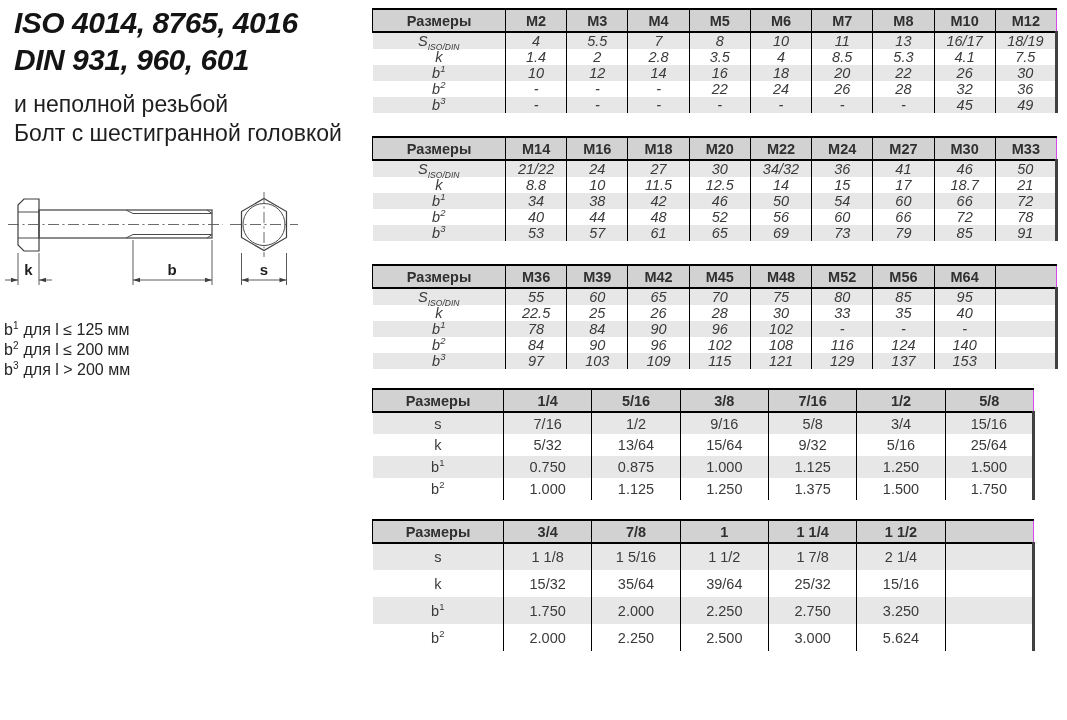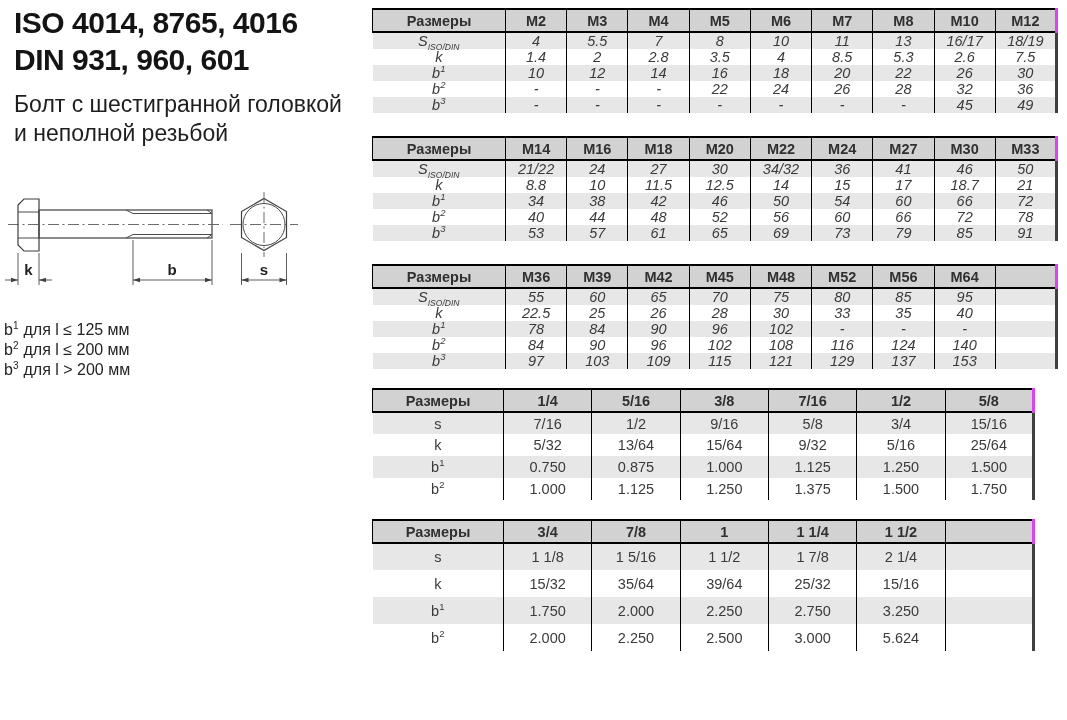--- a/index.html
+++ b/index.html
@@ -3,21 +3,21 @@
 <meta charset="utf-8">
 <style>
   html,body{margin:0;padding:0;background:#fff;}
   #canvas{
     position:relative;width:1067px;height:720px;background:#ffffff;overflow:hidden;
     font-family:"Liberation Sans","DejaVu Sans",sans-serif;color:#2e2e2e;
   }
 
   
   .title-block{position:absolute;left:14px;top:4px;}
-  .title-line{font-size:30px;font-weight:700;color:#141414;line-height:37px;letter-spacing:-0.5px;white-space:nowrap;}
+  .title-line{font-size:30px;font-weight:700;color:#141414;line-height:37px;letter-spacing:-0.5px;white-space:nowrap;font-style:italic;}
   .subtitle-block{position:absolute;left:14px;top:90px;}
   .subtitle-line{font-size:23px;font-weight:400;color:#1e1e1e;line-height:29px;white-space:nowrap;}
 
   .drawing-svg{position:absolute;left:2px;top:190px;width:310px;height:122px;}
 
   .notes{position:absolute;left:4px;top:320px;}
   .note{font-size:16px;color:#242424;line-height:20px;white-space:nowrap;}
   .note sup{font-size:10px;line-height:0;}
   .note .nt{margin-left:5px;}
 
@@ -39,21 +39,21 @@
   .tbl-5 thead tr{height:24px;}
   .t-wide tbody tr{height:14px;font-style:italic;}
   .tbl-4 tbody tr{height:22px;}
   .tbl-5 tbody tr{height:27px;}
 
   table.dim th,table.dim td{padding:0;text-align:center;vertical-align:middle;}
   table.dim thead th{
     background:#d2d2d2;border-top:2px solid #000;border-bottom:2px solid #000;
     border-left:1px solid #000;font-weight:700;font-size:14.5px;color:#303030;
   }
-  table.dim thead th:last-child{border-right:3px solid #d946ef;}
+  table.dim thead th:last-child{border-right:1px solid #d946ef;}
   table.dim tbody td{font-size:14.5px;color:#3a3a3a;}
   table.dim tbody td:not(:first-child){border-left:1px solid #000;}
   table.dim tbody td:last-child{border-right:3px solid #404040;}
   table.dim tbody tr:nth-child(odd) td{background:#e7e7e7;}
   td.lbl{font-size:15px;}
   td.lbl sub{font-size:8.5px;line-height:0;}
   td.lbl sup{font-size:9.5px;line-height:0;}
 
   
   .ln{stroke:#3f3f3f;stroke-width:1.2;fill:none;}
@@ -67,22 +67,22 @@
 <body>
 
 <div id="canvas">
 
   <div class="title-block">
     <div class="title-line">ISO 4014, 8765, 4016</div>
     <div class="title-line">DIN 931, 960, 601</div>
   </div>
 
   <div class="subtitle-block">
+    <div class="subtitle-line">и неполной резьбой</div>
     <div class="subtitle-line">Болт с шестигранной головкой</div>
-    <div class="subtitle-line">и неполной резьбой</div>
   </div>
 
   <svg class="drawing-svg" viewBox="0 0 310 122" xmlns="http://www.w3.org/2000/svg">
 
     <g>
       <polygon class="ln" points="22,9 37,9 37,61 22,61 16,55 16,15"></polygon>
       <line class="ln-thin" x1="16" y1="22" x2="37" y2="22"></line>
       <line class="ln-thin" x1="16" y1="48" x2="37" y2="48"></line>
 
       <rect class="ln" x="37" y="20" width="173" height="28"></rect>
@@ -182,21 +182,21 @@
           </tr>
           <tr>
             <td class="lbl"><span>k</span></td>
             <td>1.4</td>
             <td>2</td>
             <td>2.8</td>
             <td>3.5</td>
             <td>4</td>
             <td>8.5</td>
             <td>5.3</td>
-            <td>2.6</td>
+            <td>4.1</td>
             <td>7.5</td>
           </tr>
           <tr>
             <td class="lbl"><span>b</span><sup>1</sup></td>
             <td>10</td>
             <td>12</td>
             <td>14</td>
             <td>16</td>
             <td>18</td>
             <td>20</td>

